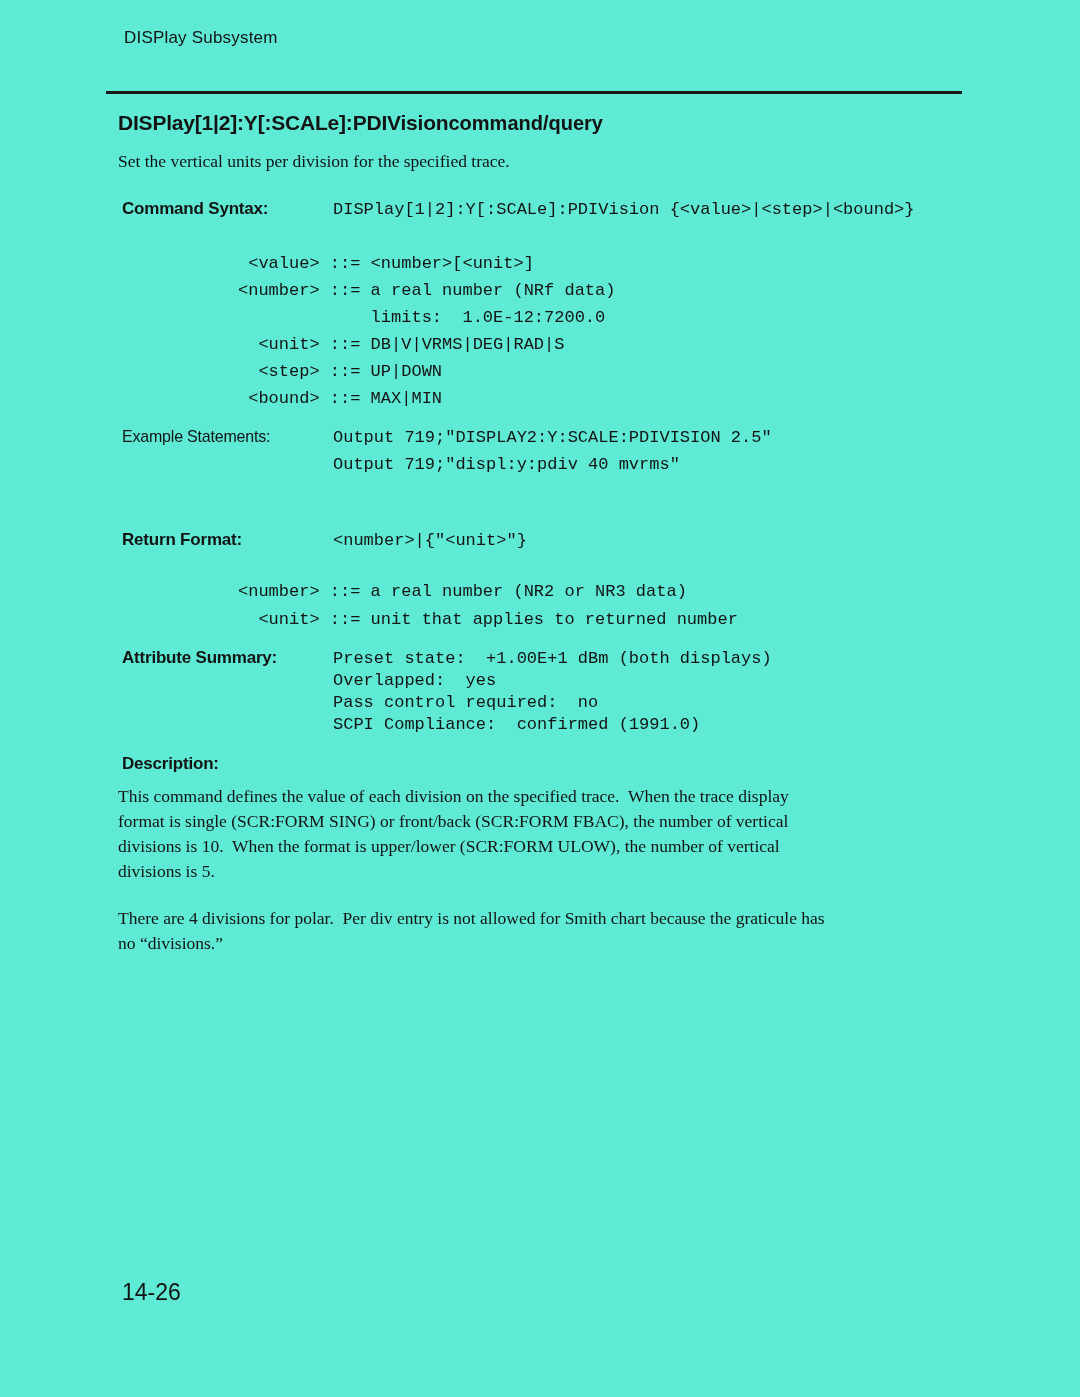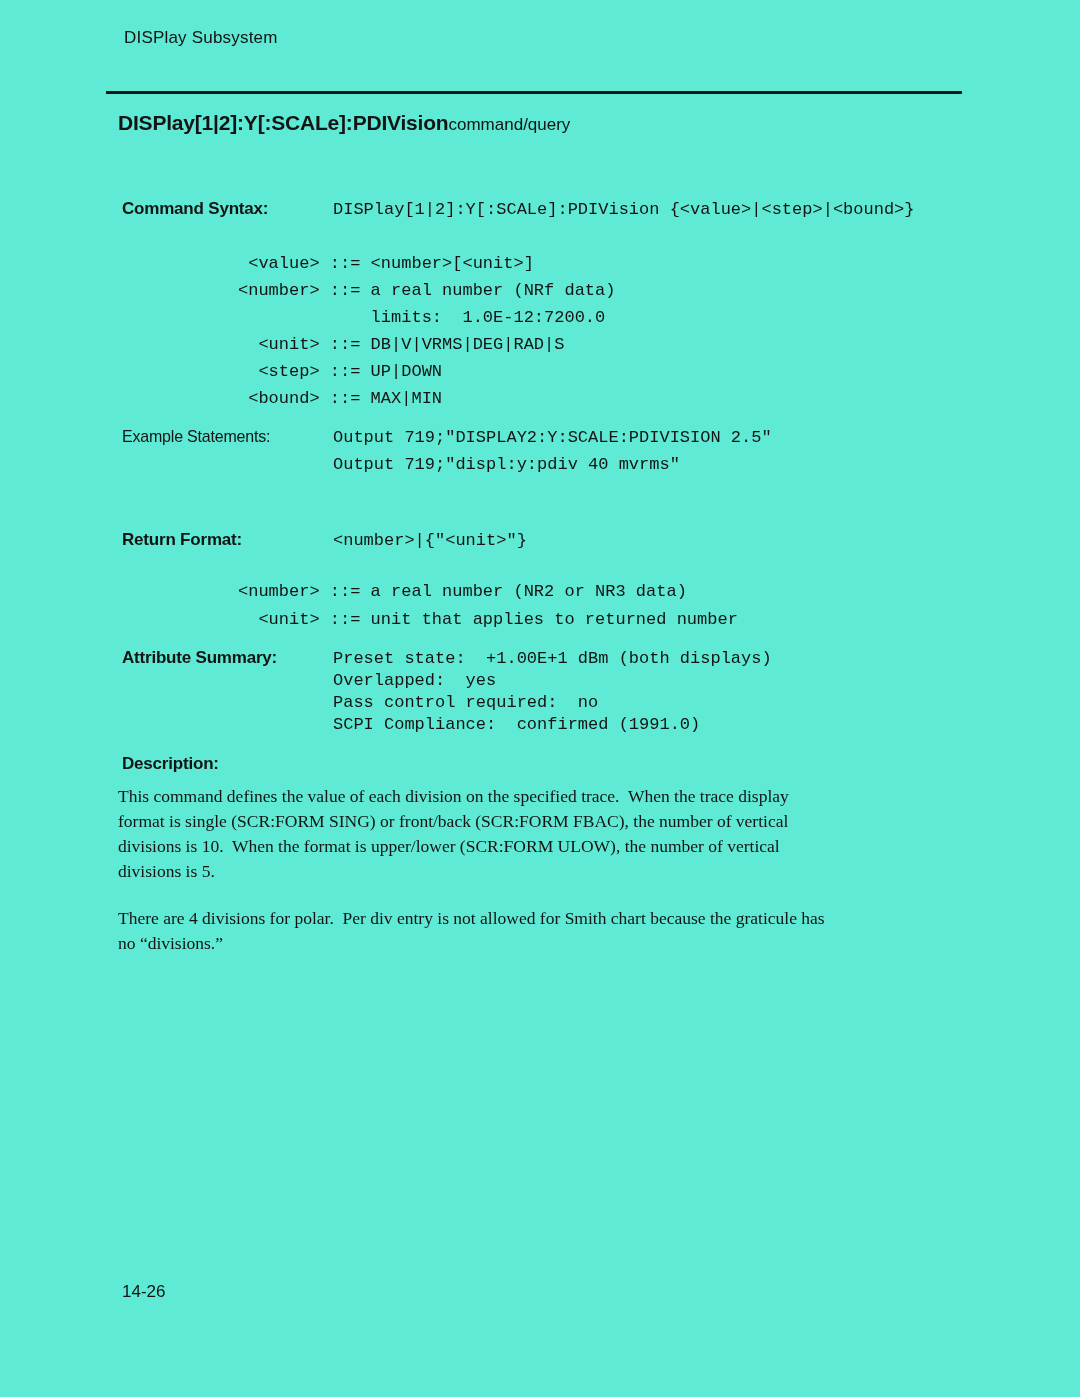--- a/index.html
+++ b/index.html
@@ -27,21 +27,21 @@
   }
   .title-row {
     top: 111px; left: 118px; width: 844px;
     display: flex; justify-content: flex-start; align-items: baseline;
   }
   .command-title {
     margin: 0;
     font-size: 21px; font-weight: bold; letter-spacing: -0.2px;
   }
   .command-type {
-    font-size: 17px; font-weight: normal;
+    font-size: 20px; font-weight: bold;
   }
   .serif {
     font-family: "Liberation Serif", serif;
     font-size: 17.5px; line-height: 25px;
     white-space: pre-wrap;
     margin: 0;
   }
   .intro { top: 149px; left: 118px; width: 846px; }
 
   .row {
@@ -66,37 +66,38 @@
   }
   .mono.tight { line-height: 22px; }
   .defs { left: 238px; }
   .defs2 { line-height: 28px; }
 
   .section-label { left: 122px; font-size: 17px; font-weight: bold; line-height: 20px; letter-spacing: -0.2px; }
   .para1 { top: 784px; left: 118px; }
   .para2 { top: 906px; left: 118px; }
   .page-number {
     top: 1282px; left: 122px;
-    font-size: 17px; line-height: 20px;
+    font-size: 23px; line-height: 20px;
   }
 </style>
 </head>
 <body>
 
 <div class="page">
 
   <div class="abs running-header">DISPlay Subsystem</div>
 
   <div class="abs header-rule"></div>
 
   <div class="abs title-row">
     <h1 class="command-title">DISPlay[1|2]:Y[:SCALe]:PDIVision</h1>
     <span class="command-type">command/query</span>
   </div>
 
+  <p class="abs serif intro">Set the vertical units per division for the specified trace.</p>
 
   <div class="abs row" style="top:196px">
     <div class="label">Command Syntax:</div>
     <pre class="mono">DISPlay[1|2]:Y[:SCALe]:PDIVision {&lt;value&gt;|&lt;step&gt;|&lt;bound&gt;}</pre>
   </div>
 
   <pre class="abs mono defs" style="top:250px"> &lt;value&gt; ::= &lt;number&gt;[&lt;unit&gt;]
 &lt;number&gt; ::= a real number (NRf data)
              limits:  1.0E-12:7200.0
   &lt;unit&gt; ::= DB|V|VRMS|DEG|RAD|S

